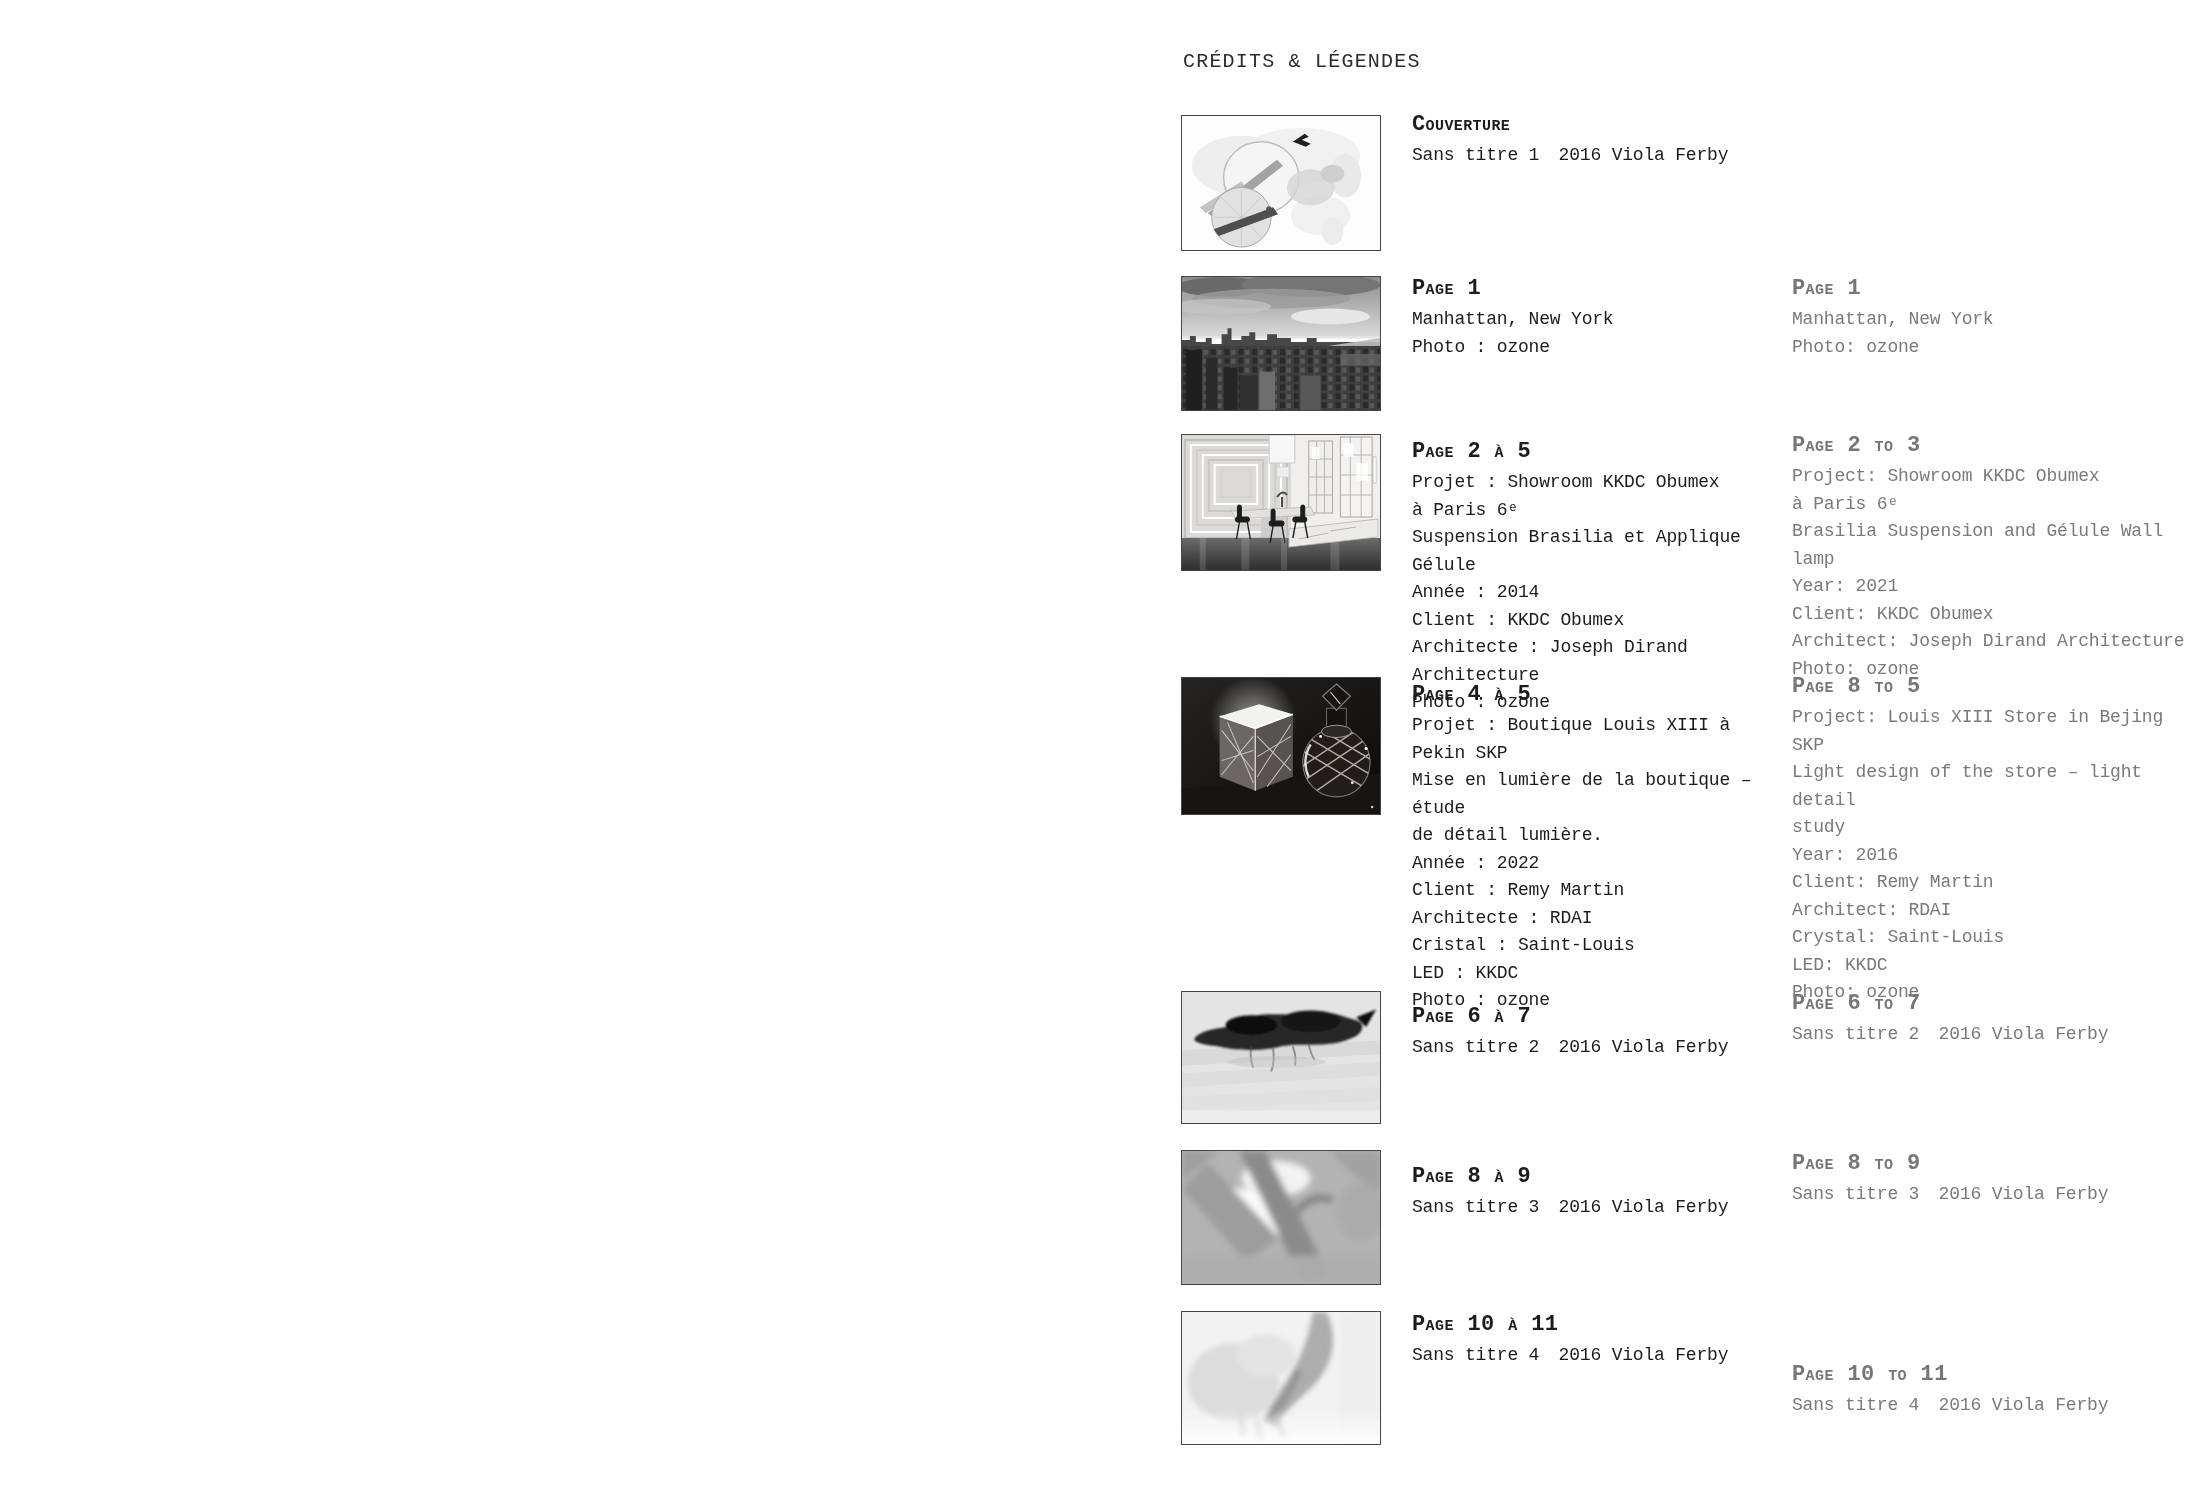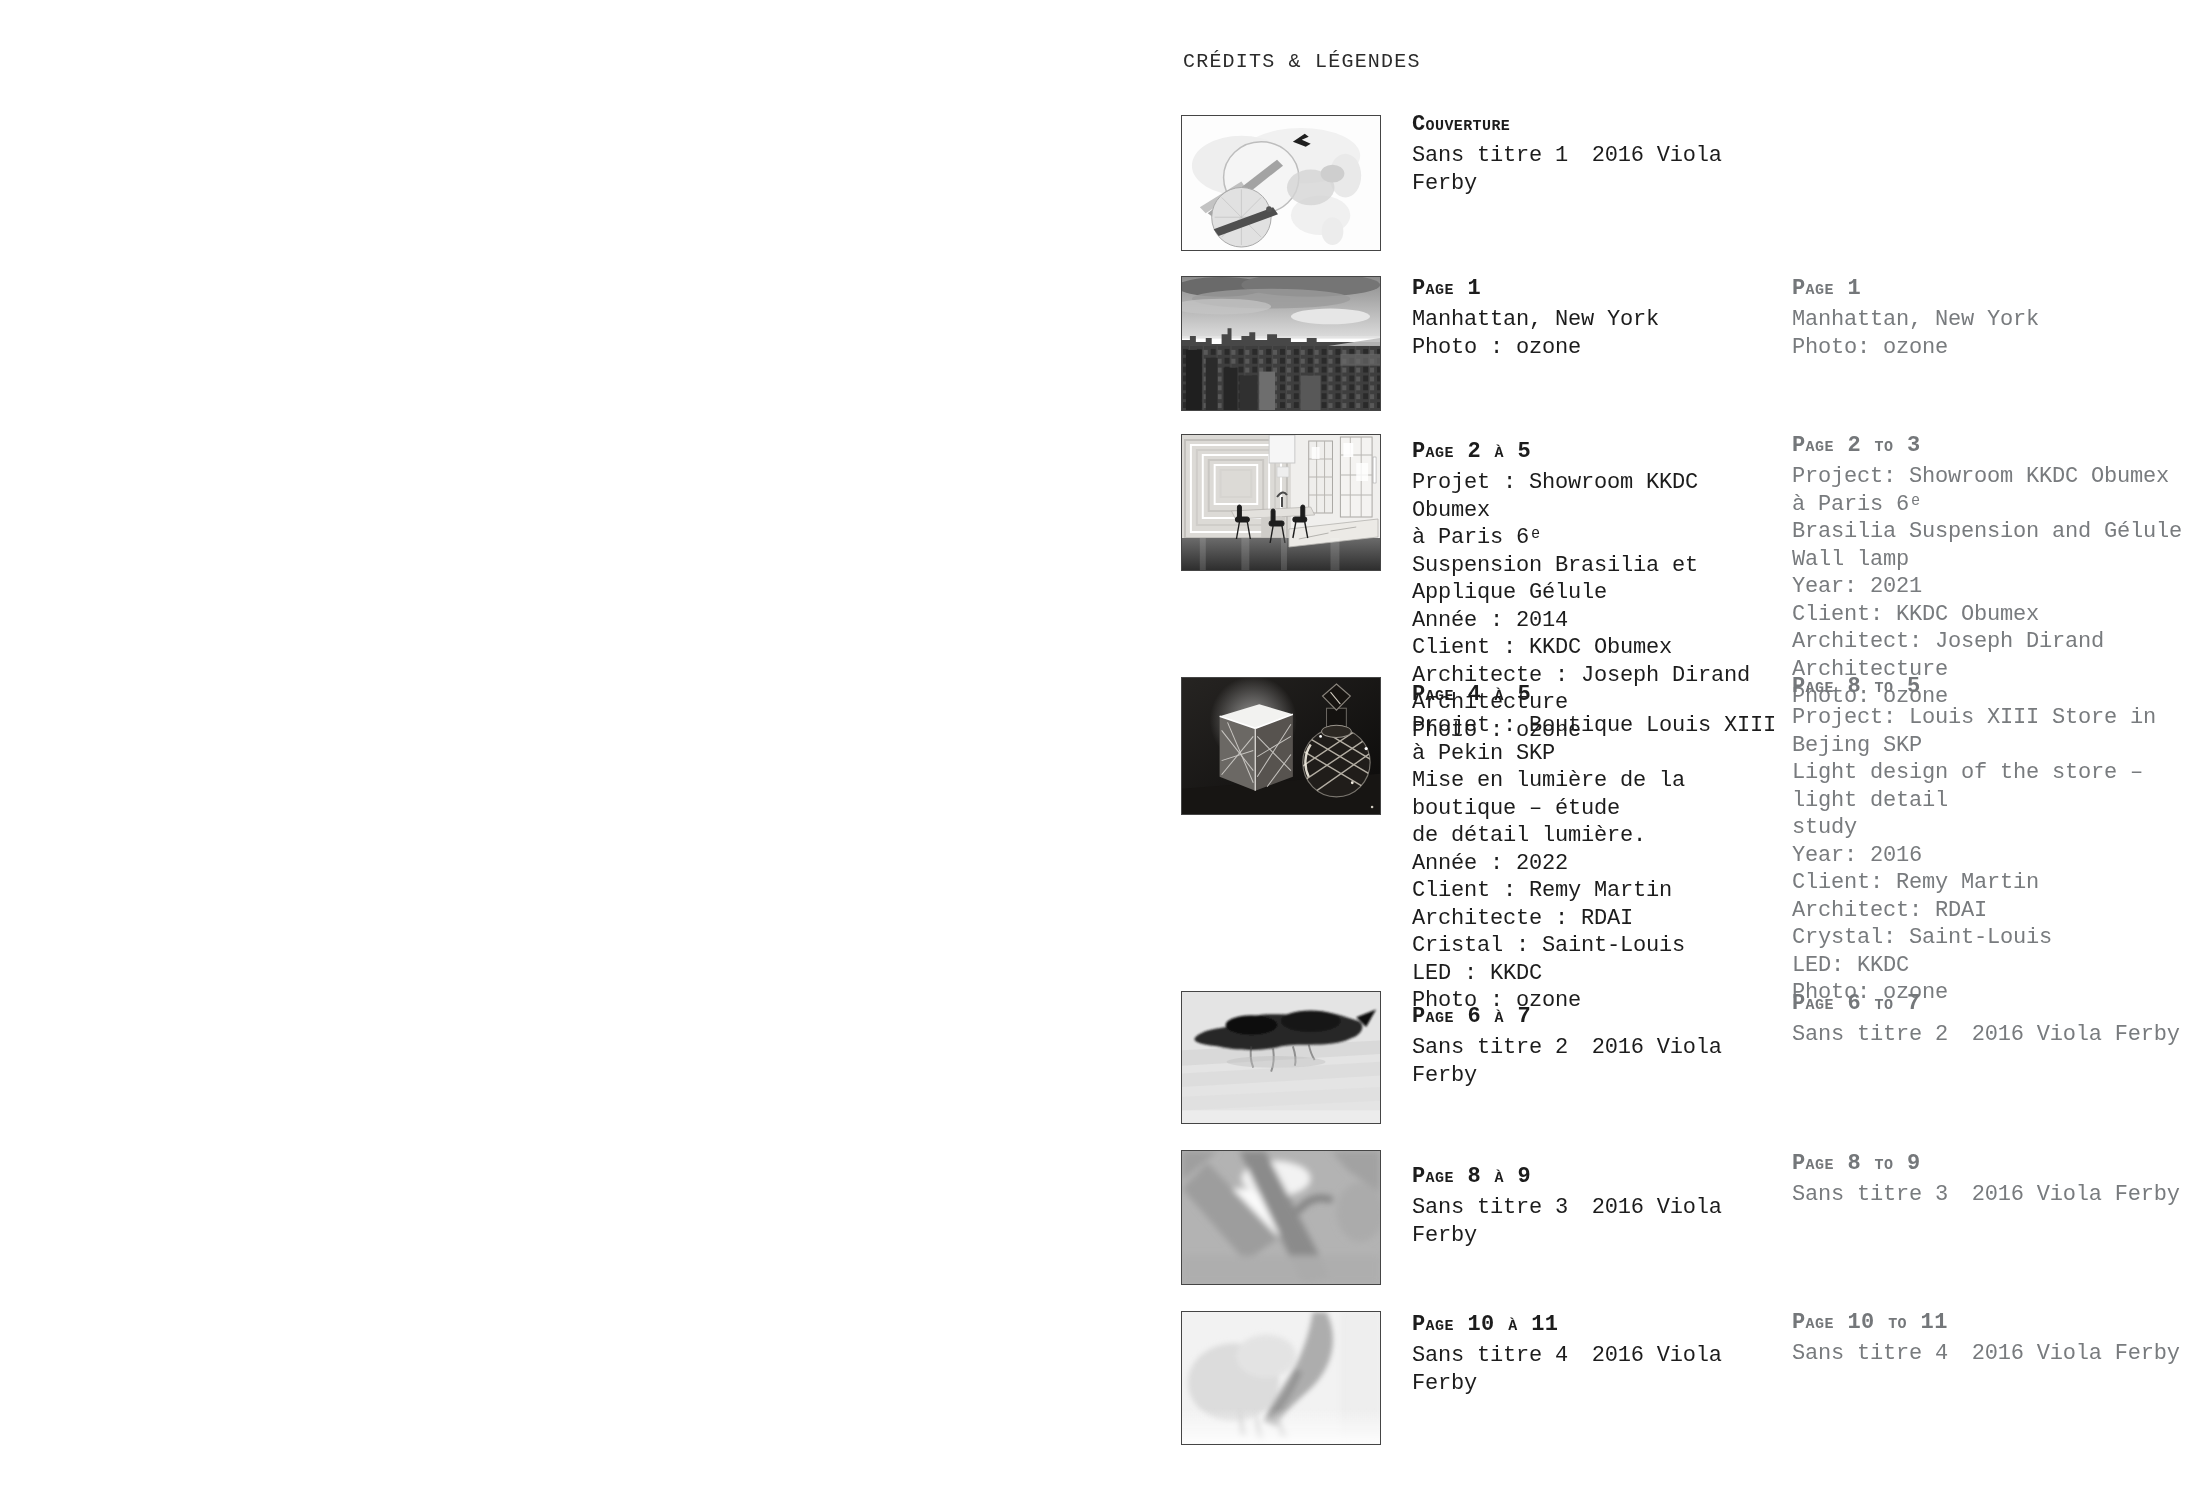--- a/index.html
+++ b/index.html
@@ -17,21 +17,21 @@
   }
   .thumb svg{display:block;width:100%;height:100%;}
   .cell{position:absolute;width:372px;}
   .cell.fr{left:1412px;}
   .cell.en{left:1792px;width:396px;}
   .h{
     margin:0;font-size:22px;line-height:30px;font-weight:600;
     font-variant:small-caps;letter-spacing:.4px;color:#1c1c1c;
   }
   .b{
-    margin:2px 0 0 0;font-size:22px;line-height:27.5px;letter-spacing:-.2px;
+    margin:2px 0 0 0;font-size:18px;line-height:27.5px;letter-spacing:-.2px;
     white-space:pre-line;color:#1c1c1c;
   }
   .en .h{color:#74777a;}
   .en .b{color:#787b7e;}
 </style>
 </head>
 <body>
 
 <div class="page">
 
@@ -369,18 +369,18 @@
         <polygon points="74,102 84,132 75,131" fill="#bcbcbc" opacity="0.8"></polygon>
         <polygon points="96,104 108,130 98,129" fill="#bcbcbc" opacity="0.8"></polygon>
       </g>
       <rect y="98" width="200" height="37" fill="url(#t7f)"></rect>
     </svg>
   </figure>
   <div class="cell fr" style="top:1310px">
     <h3 class="h">Page 10 à 11</h3>
     <p class="b">Sans titre 4  2016 Viola Ferby</p>
   </div>
-  <div class="cell en" style="top:1308px">
+  <div class="cell en" style="top:1360px">
     <h3 class="h">Page 10 to 11</h3>
     <p class="b">Sans titre 4  2016 Viola Ferby</p>
   </div>
 
 </div>
 
 </body></html>

